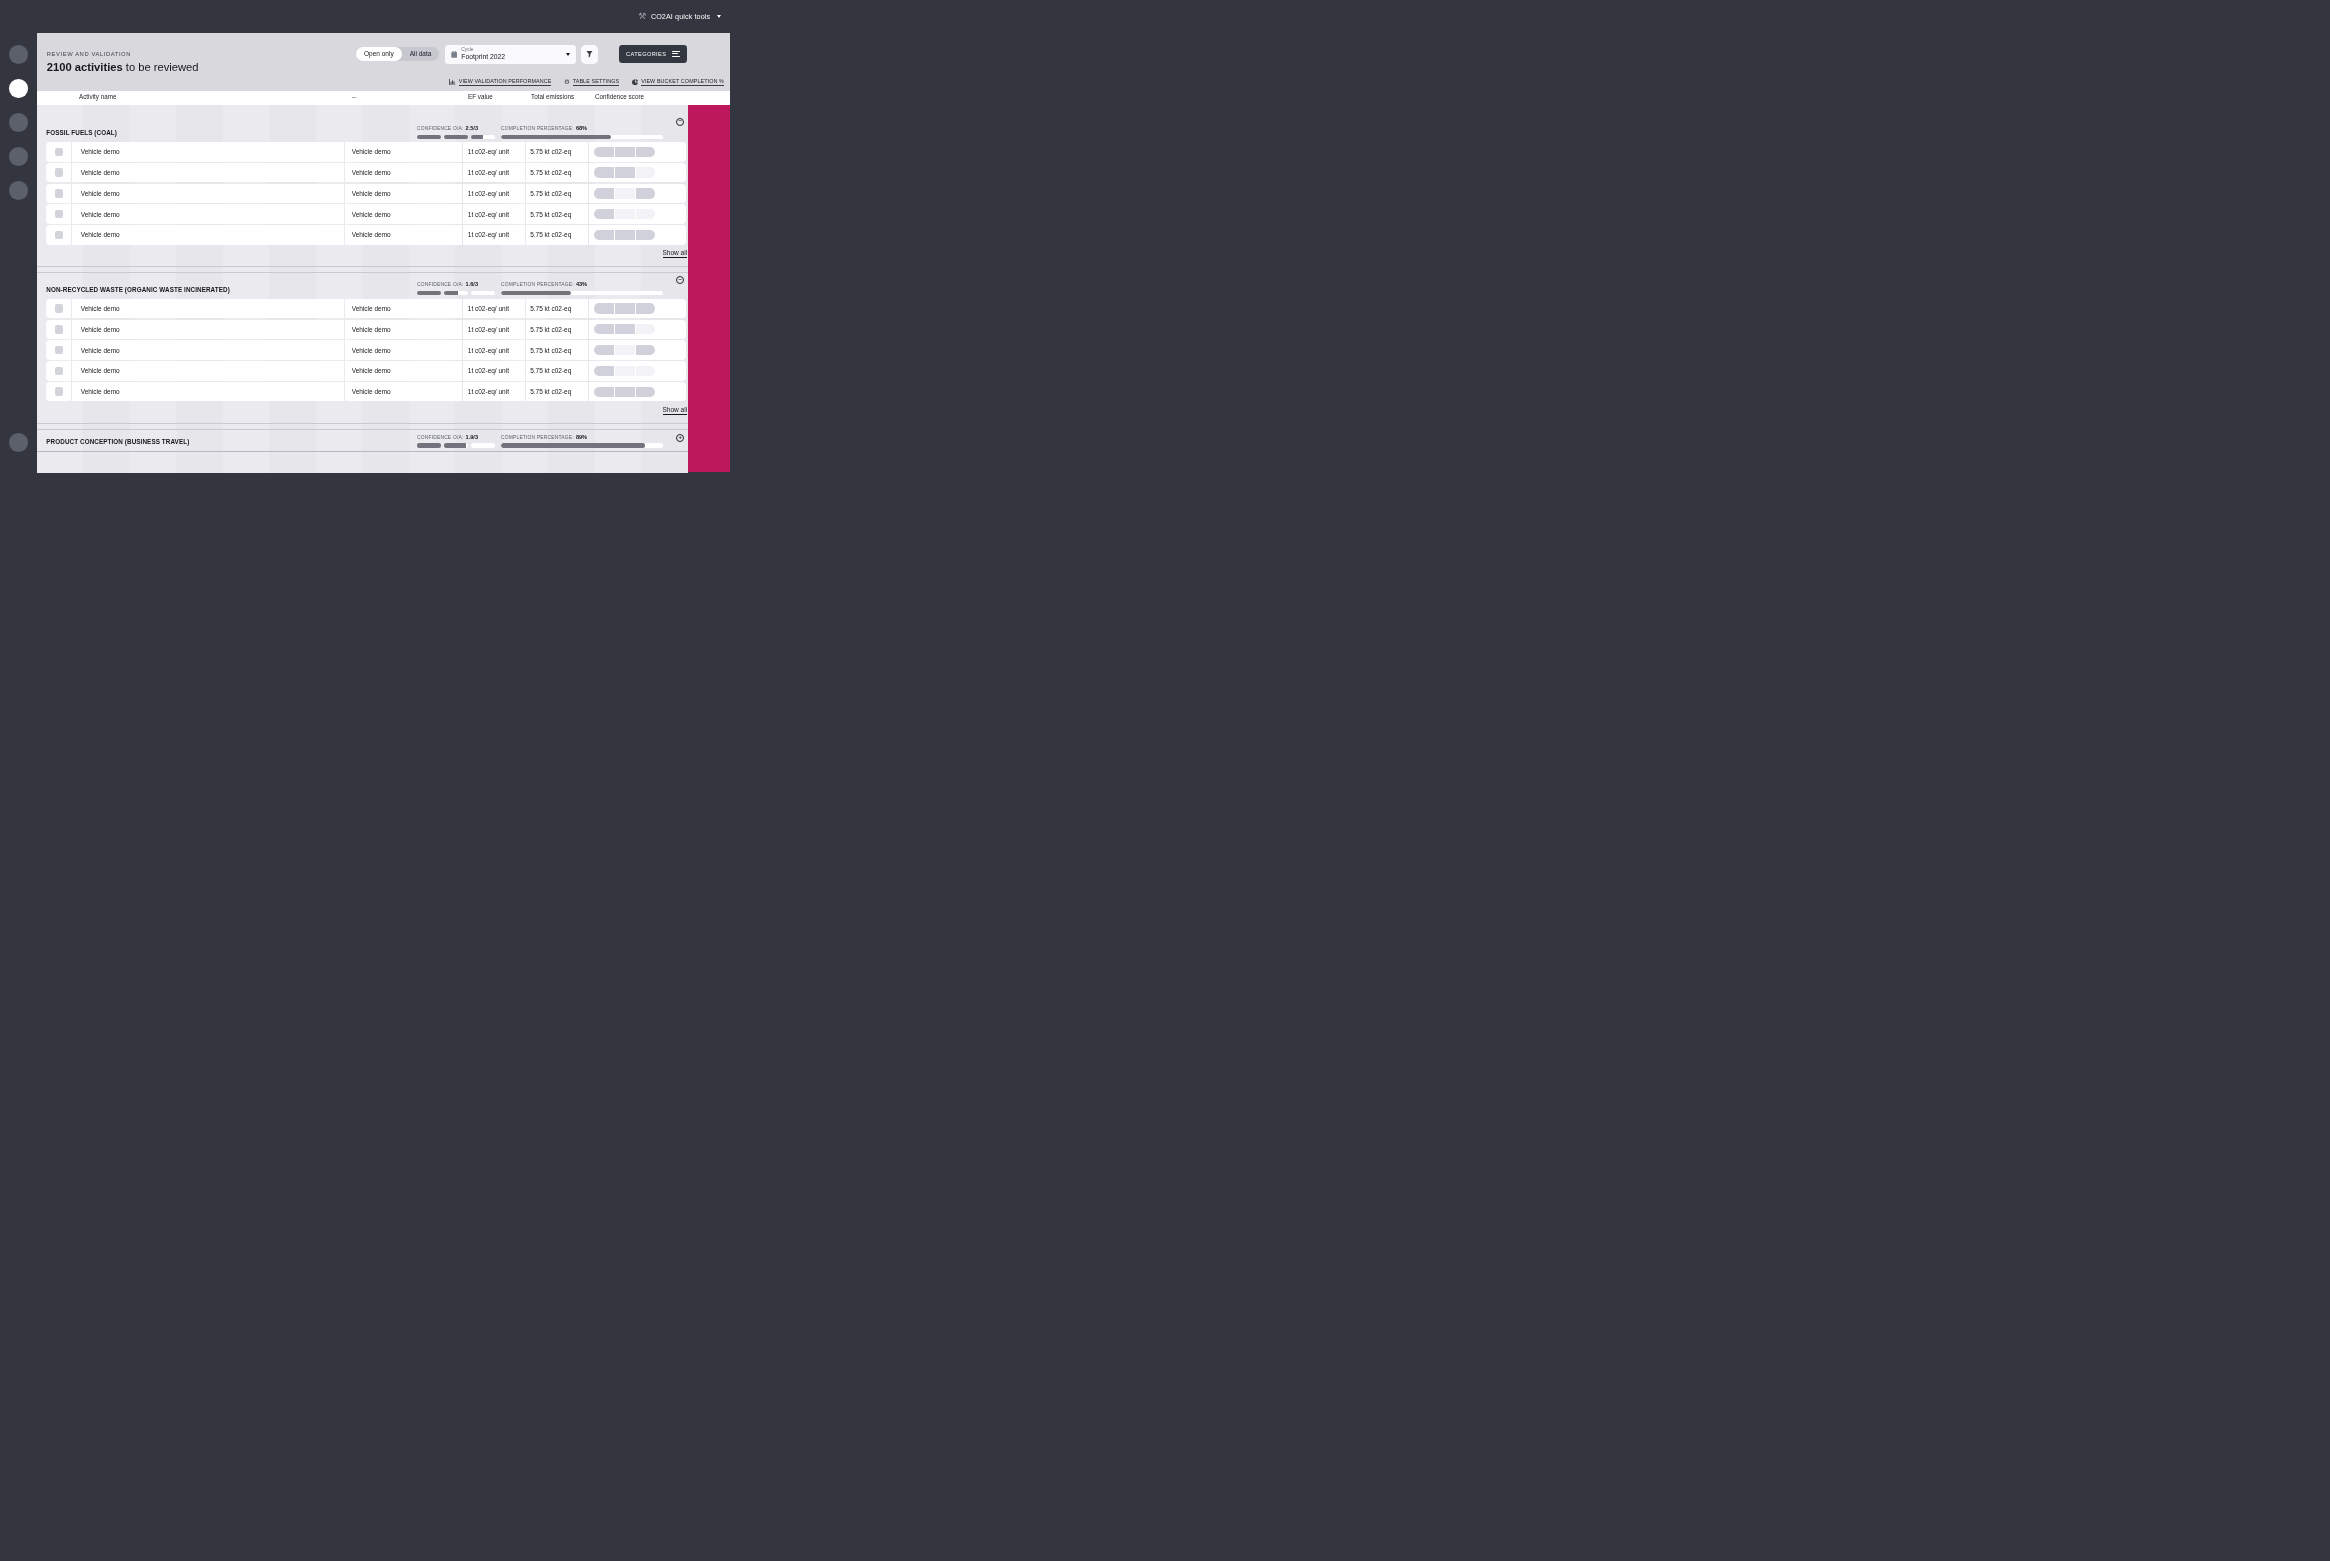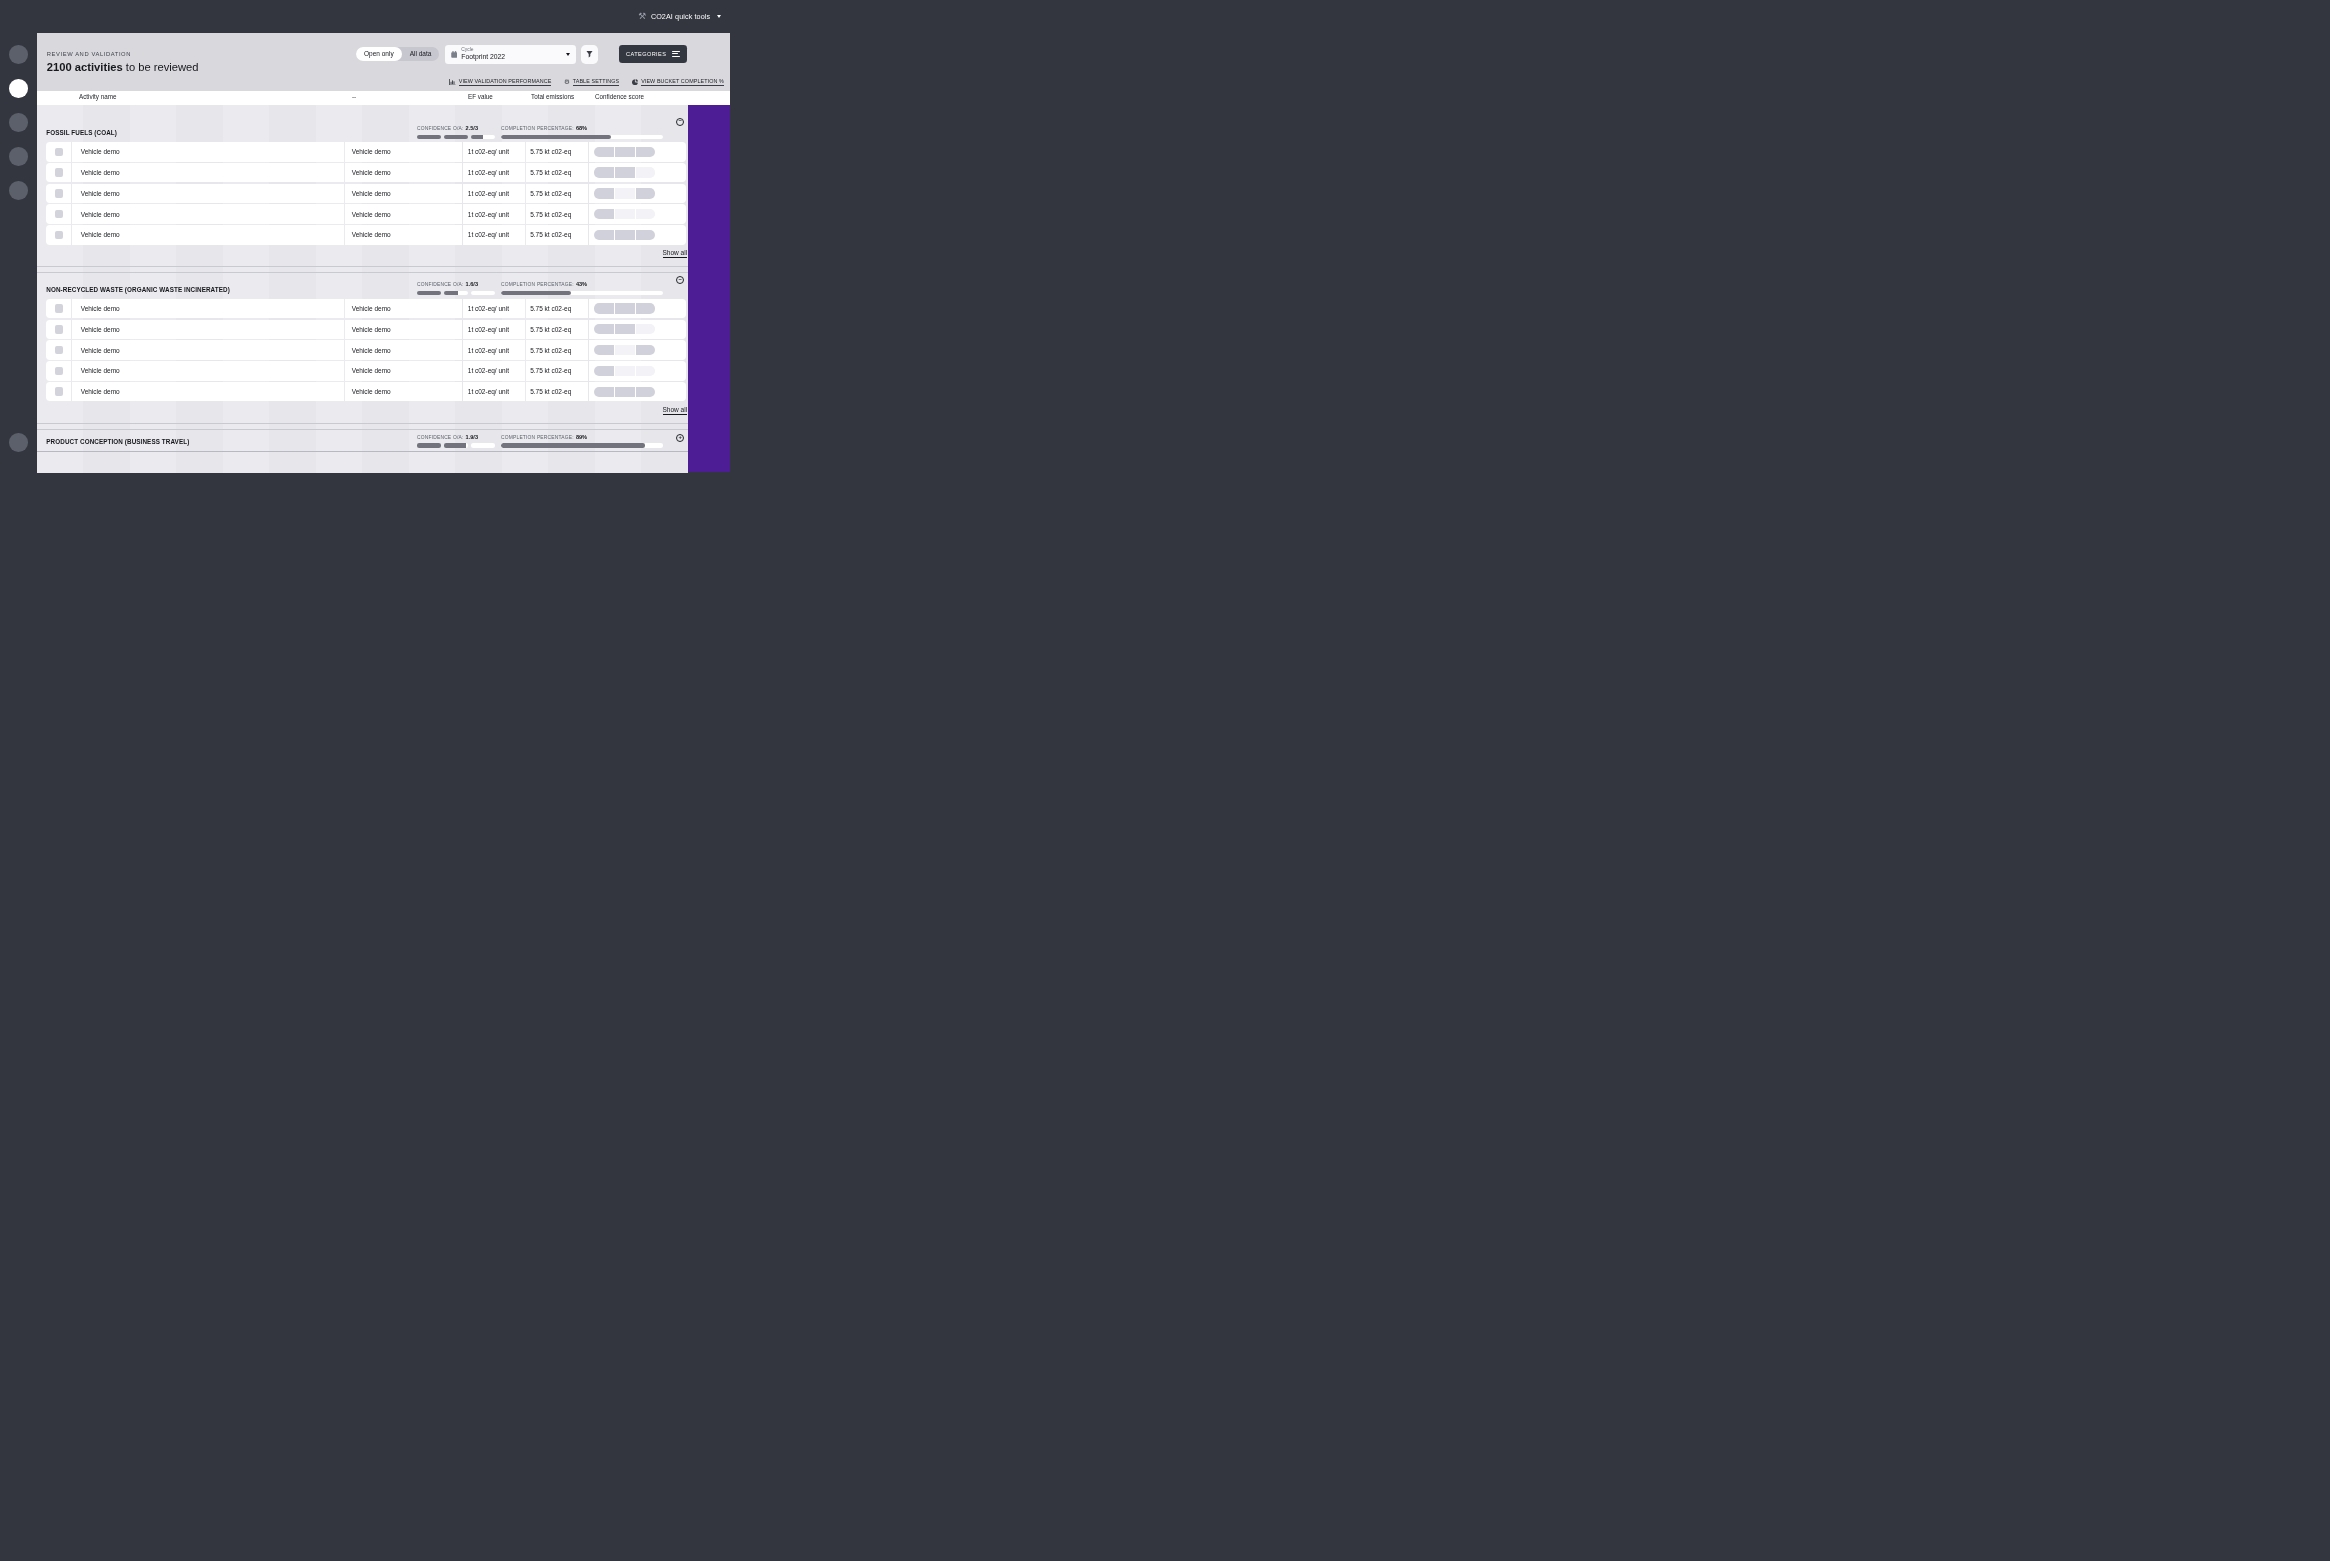--- a/index.html
+++ b/index.html
@@ -13,21 +13,21 @@
   .tools-icon { color:#9CA1AD; font-size:8.9px; line-height:1; }
   .topbar-label { color:#FFFFFF; font-size:7.2px; letter-spacing:0.1px; }
   .caret-down { width:0; height:0; border-left:2.6px solid transparent; border-right:2.6px solid transparent; border-top:3px solid #FFFFFF; margin-left:1.9px; }
 
   
   .sidebar { position:absolute; left:0; top:0; width:37px; height:100%; background:#33363F; z-index:4; }
   .nav-circle { position:absolute; left:9.3px; width:18.6px; height:18.6px; border-radius:50%; background:#5C606B; cursor:pointer; }
   .nav-circle.active { background:#FFFFFF; }
 
   
-  .main { position:absolute; left:37px; top:33px; width:693px; height:439px; background:#4c1d95; }
+  .main { position:absolute; left:37px; top:33px; width:693px; height:439px; background:#be185d; }
 
   .header-bar { position:relative; width:100%; height:58px; background:#D8D8DD; }
   .eyebrow { position:absolute; left:9.8px; top:18px; font-size:5.8px; letter-spacing:0.6px; color:#42454E; font-weight:500; }
   .page-title { position:absolute; left:9.8px; top:27.5px; font-size:11.2px; color:#17181D; font-weight:400; }
   .page-title b { font-weight:700; }
 
   .toggle { position:absolute; left:319px; top:13.5px; height:14.4px; background:#C7C7D0; border-radius:7.5px; display:flex; align-items:center; }
   .toggle-opt { font-size:6.5px; color:#17181D; padding:0 8px; height:14.4px; line-height:14.4px; border-radius:7.5px; cursor:pointer; white-space:nowrap; }
   .toggle-opt.selected { background:#FFFFFF; }
 

